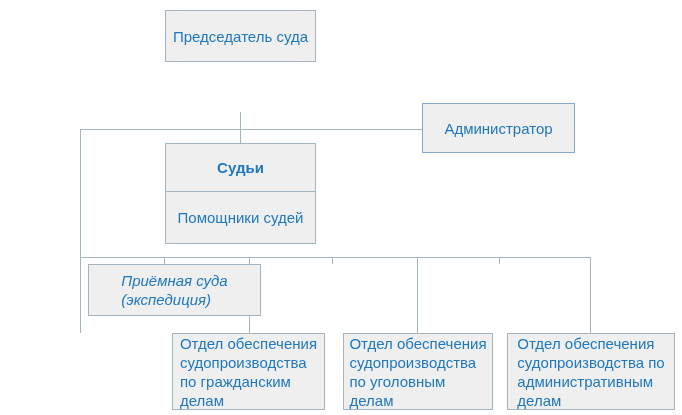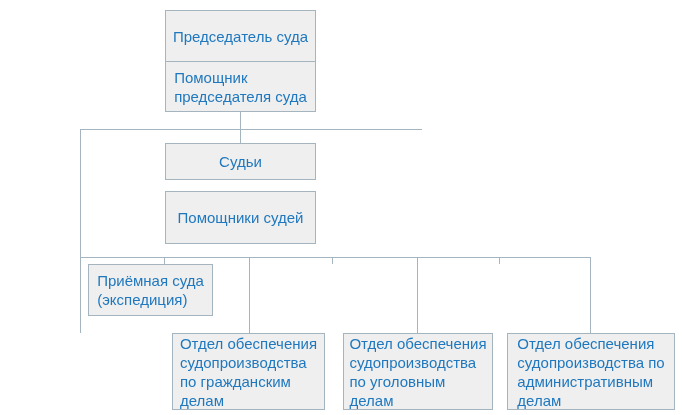--- a/index.html
+++ b/index.html
@@ -52,35 +52,34 @@
   <div class="line" style="left:332px; top:257px; width:1px; height:7px;"></div>
   <div class="line" style="left:499px; top:257px; width:1px; height:7px;"></div>
   <div class="line" style="left:249px; top:257px; width:1px; height:76px;"></div>
   <div class="line" style="left:417px; top:257px; width:1px; height:76px;"></div>
   <div class="line" style="left:590px; top:257px; width:1px; height:76px;"></div>
 
   <div class="node" style="left:165px; top:10px; width:151px; height:52px;">
     <span class="lbl">Председатель суда</span>
   </div>
 
-  <div class="node" style="left:165px; top:61px; width:151px; height:51px;">
-    <span class="lbl">Помощник
-председателя суда</span>
+
+  <div class="node admin" style="left:422px; top:103px; width:153px; height:50px;">
+    <span class="lbl">Администратор</span>
   </div>
 
-
-  <div class="node" style="left:165px; top:143px; width:151px; height:37px;">
+  <div class="node" style="left:165px; top:143px; width:151px; height:49px;font-weight:bold;">
     <span class="lbl">Судьи</span>
   </div>
 
   <div class="node" style="left:165px; top:191px; width:151px; height:53px;">
     <span class="lbl">Помощники судей</span>
   </div>
 
-  <div class="node" style="left:88px; top:264px; width:125px; height:52px;">
+  <div class="node" style="left:88px; top:264px; width:173px; height:52px;font-style:italic;">
     <span class="lbl">Приёмная суда
 (экспедиция)</span>
   </div>
 
 
 
 
   <div class="node" style="left:172px; top:333px; width:153px; height:77px;">
     <span class="lbl">Отдел обеспечения
 судопроизводства

